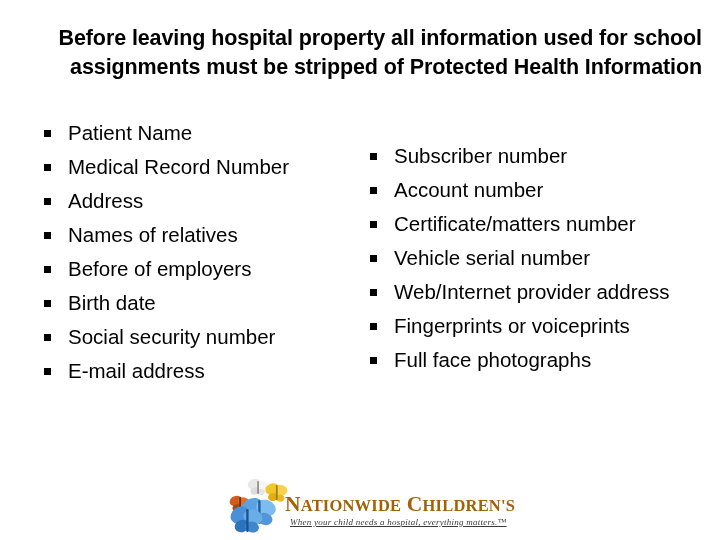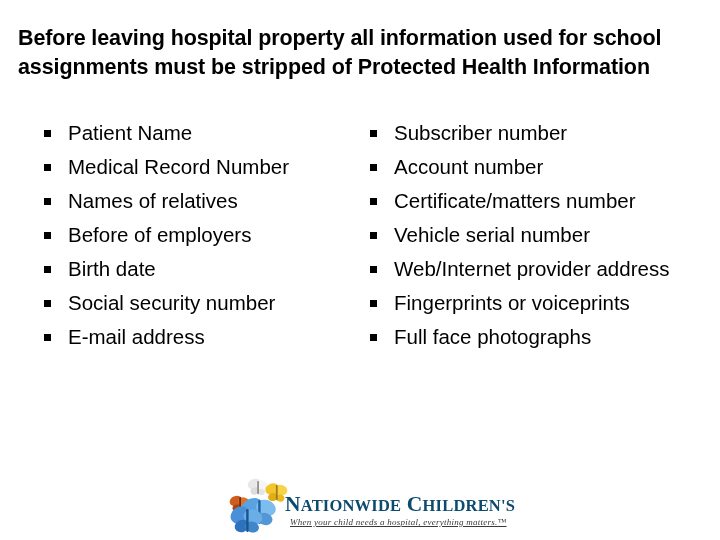--- a/index.html
+++ b/index.html
@@ -23,21 +23,21 @@
     height: 540px;
     background: #ffffff;
   }
 
   
   .title {
     position: absolute;
     left: 18px;
     top: 24px;
     width: 684px;
-    text-align: left;
+    text-align: right;
     font-size: 21.5px;
     font-weight: bold;
     line-height: 29px;
     letter-spacing: -0.1px;
     color: #000000;
   }
 
   
   .columns {
     position: absolute;
@@ -46,21 +46,21 @@
     width: 720px;
     display: flex;
     align-items: flex-start;
   }
 
   .col {
     display: block;
   }
 
   .col-left  { width: 350px; padding-left: 42px; }
-  .col-right { width: 330px; padding-left: 18px; }
+  .col-right { width: 330px; padding-left: 18px; margin-top: 23px; }
 
   .item {
     display: flex;
     align-items: flex-start;
     font-size: 20.5px;
     line-height: 34px;
     color: #000000;
     white-space: normal;
   }
 
@@ -99,21 +99,21 @@
   .logo svg { display: block; }
 
   .logo-wordmark {
     position: absolute;
     left: 57px;
     top: 15px;
     font-family: "Liberation Serif", serif;
     font-size: 21.5px;
     font-weight: bold;
     letter-spacing: 0.2px;
-    color: #0c4a6e;
+    color: #a16207;
     white-space: nowrap;
   }
   .logo-wordmark .cap { font-size: 21.5px; }
   .logo-wordmark .sc  { font-size: 16.5px; }
 
   .logo-tagline {
     position: absolute;
     left: 62px;
     top: 40px;
     font-family: "Liberation Serif", serif;
@@ -138,20 +138,24 @@
       <div class="item">
         <span class="bullet"></span>
         <span class="item-label">Patient Name</span>
       </div>
       <div class="item">
         <span class="bullet"></span>
         <span class="item-label">Medical Record Number</span>
       </div>
       <div class="item">
         <span class="bullet"></span>
+        <span class="item-label">Address</span>
+      </div>
+      <div class="item">
+        <span class="bullet"></span>
         <span class="item-label">Names of relatives</span>
       </div>
       <div class="item">
         <span class="bullet"></span>
         <span class="item-label">Before of employers</span>
       </div>
       <div class="item">
         <span class="bullet"></span>
         <span class="item-label">Birth date</span>
       </div>

